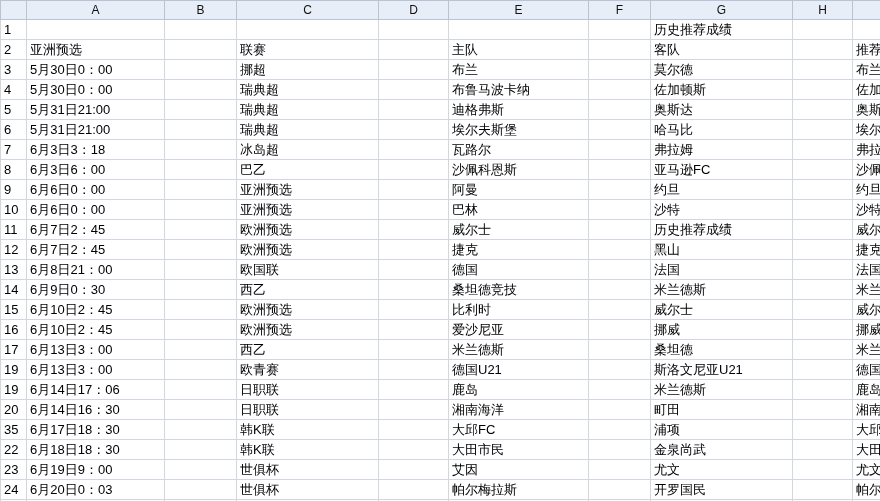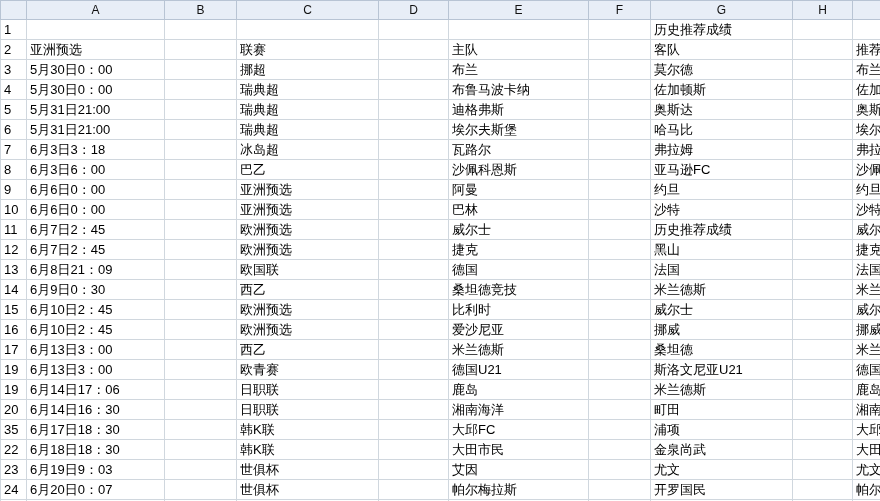--- a/index.html
+++ b/index.html
@@ -249,21 +249,21 @@
           <td>欧洲预选</td>
           <td></td>
           <td>捷克</td>
           <td></td>
           <td>黑山</td>
           <td></td>
           <td>捷克-1.5</td>
         </tr>
         <tr>
           <td class="rowhdr">13</td>
-          <td>6月8日21：09</td>
+          <td>6月8日21：00</td>
           <td></td>
           <td>欧国联</td>
           <td></td>
           <td>德国</td>
           <td></td>
           <td>法国</td>
           <td></td>
           <td>法国+0</td>
         </tr>
         <tr>
@@ -369,33 +369,33 @@
           <td>韩K联</td>
           <td></td>
           <td>大田市民</td>
           <td></td>
           <td>金泉尚武</td>
           <td></td>
           <td>大田市民+0.25</td>
         </tr>
         <tr>
           <td class="rowhdr">23</td>
-          <td>6月19日9：03</td>
+          <td>6月19日9：00</td>
           <td></td>
           <td>世俱杯</td>
           <td></td>
           <td>艾因</td>
           <td></td>
           <td>尤文</td>
           <td></td>
           <td>尤文-1.75</td>
         </tr>
         <tr>
           <td class="rowhdr">24</td>
-          <td>6月20日0：07</td>
+          <td>6月20日0：03</td>
           <td></td>
           <td>世俱杯</td>
           <td></td>
           <td>帕尔梅拉斯</td>
           <td></td>
           <td>开罗国民</td>
           <td></td>
           <td>帕尔梅拉斯-0.75</td>
         </tr>
         <tr class="empty-row">

